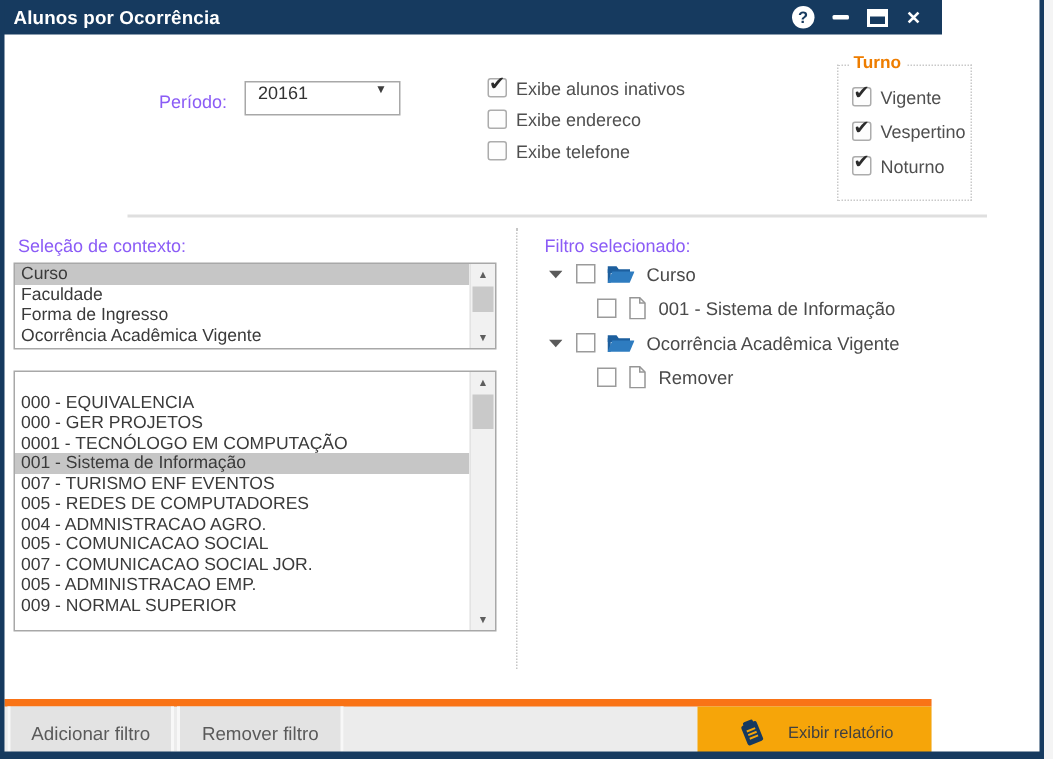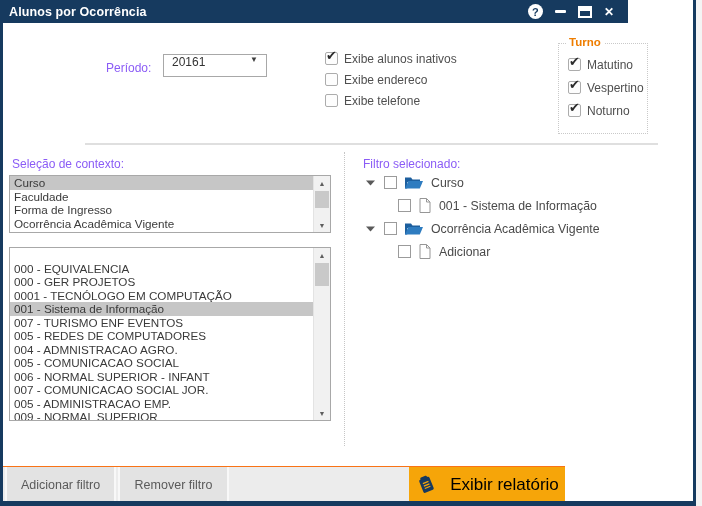--- a/index.html
+++ b/index.html
@@ -62,27 +62,27 @@
   .tree{position:absolute;left:360px;top:171px;width:320px}
   .tree-row{display:flex;align-items:center;height:23px;gap:8px}
   .tree-row.parent{padding-left:6px}
   .tree-row.child{padding-left:38px}
   .expander{width:10px;display:flex;align-items:center}
   .tcb{width:13px;height:13px;border:1px solid #9B9B9B;background:#FFF;flex:0 0 auto;box-sizing:border-box}
   .ticon{display:flex;align-items:center;flex:0 0 auto}
   .tlabel{font-size:12.3px;color:#4A4A4A;white-space:nowrap}
 
   
-  .footer{position:absolute;left:3px;top:466px;width:562px;height:35px;background:#ECECEC;border-top:1px solid #f97316;box-sizing:border-box}
+  .footer{position:absolute;left:3px;top:466px;width:618px;height:35px;background:#ECECEC;border-top:5px solid #f97316;box-sizing:border-box}
   .fbtn{position:absolute;top:0;height:35px;width:111px;background:#E3E3E3;color:#5A5A5A;font-size:12.5px;
     display:flex;align-items:center;justify-content:center;border-left:2px solid #F8F8F8;border-right:2px solid #F8F8F8;box-sizing:border-box;cursor:default}
   .fbtn-add{left:2px}
   .fbtn-remove{left:115px}
-  .report-btn{position:absolute;right:0;top:0;width:156px;height:35px;background:#F6A509;color:#000000;
-    display:flex;align-items:center;justify-content:center;gap:13px;font-size:17px;cursor:default}
+  .report-btn{position:absolute;right:0;top:0;width:156px;height:35px;background:#F6A509;color:#404040;
+    display:flex;align-items:center;justify-content:center;gap:13px;font-size:11px;cursor:default}
 </style>
 </head>
 <body>
 
 <div class="window">
 
   <div class="titlebar">
     <span class="title">Alunos por Ocorrência</span>
     <div class="controls">
       <span class="ctl-help">?</span>
@@ -120,21 +120,21 @@
       </div>
     </div>
 
   <div class="turno">
     <span class="turno-legend">Turno</span>
     <div class="turno-body">
         <div class="check-row">
           <span class="cbox">
             <span class="mark">✔</span>
           </span>
-          <span class="check-label">Matutino</span>
+          <span class="check-label">Vigente</span>
         </div>
         <div class="check-row">
           <span class="cbox">
             <span class="mark">✔</span>
           </span>
           <span class="check-label">Vespertino</span>
         </div>
         <div class="check-row">
           <span class="cbox">
             <span class="mark">✔</span>
@@ -167,21 +167,20 @@
     <div class="items">
         <div class="list-item"></div>
         <div class="list-item">000 - EQUIVALENCIA</div>
         <div class="list-item">000 - GER PROJETOS</div>
         <div class="list-item">0001 - TECNÓLOGO EM COMPUTAÇÃO</div>
         <div class="list-item selected">001 - Sistema de Informação</div>
         <div class="list-item">007 - TURISMO ENF EVENTOS</div>
         <div class="list-item">005 - REDES DE COMPUTADORES</div>
         <div class="list-item">004 - ADMNISTRACAO AGRO.</div>
         <div class="list-item">005 - COMUNICACAO SOCIAL</div>
-        <div class="list-item">006 - NORMAL SUPERIOR - INFANT</div>
         <div class="list-item">007 - COMUNICACAO SOCIAL JOR.</div>
         <div class="list-item">005 - ADMINISTRACAO EMP.</div>
         <div class="list-item">009 - NORMAL SUPERIOR</div>
       </div>
     <div class="scrollbar">
       <span class="sb-btn sb-up">▲</span>
       <span class="sb-thumb"></span>
       <span class="sb-btn sb-down">▼</span>
     </div>
   </div>
@@ -231,21 +230,21 @@
         <span class="tlabel">Ocorrência Acadêmica Vigente</span>
       </div>
       <div class="tree-row child">
         <span class="tcb"></span>
         <span class="ticon">
           <svg width="12" height="15" viewBox="0 0 12 15">
             <path d="M1 .5h6.5L11 4v10.5H1z" fill="#FFF" stroke="#969696"></path>
             <path d="M7.5 .5V4H11" fill="none" stroke="#969696"></path>
           </svg>
         </span>
-        <span class="tlabel">Adicionar</span>
+        <span class="tlabel">Remover</span>
       </div>
     </div>
 
   <div class="footer">
     <div class="fbtn fbtn-add">Adicionar filtro</div>
     <div class="fbtn fbtn-remove">Remover filtro</div>
     <div class="report-btn">
       <span style="display:flex">
         <svg width="22" height="22" viewBox="0 0 22 22">
             <g transform="rotate(-22 11 11)">

